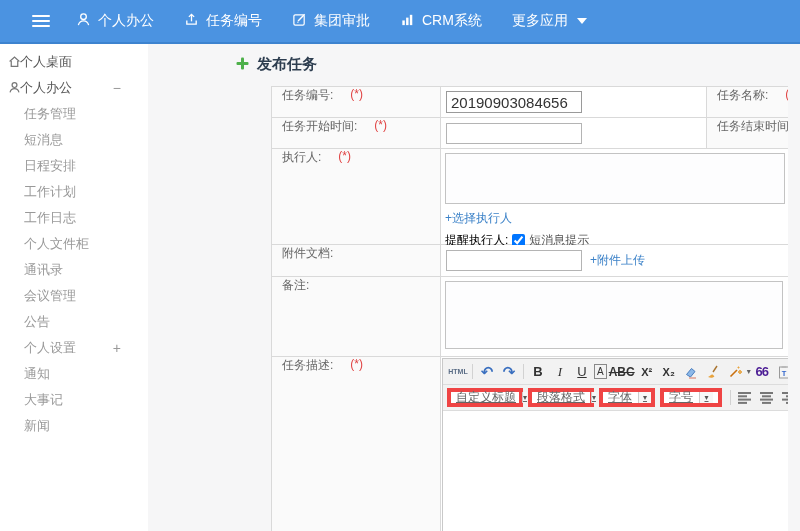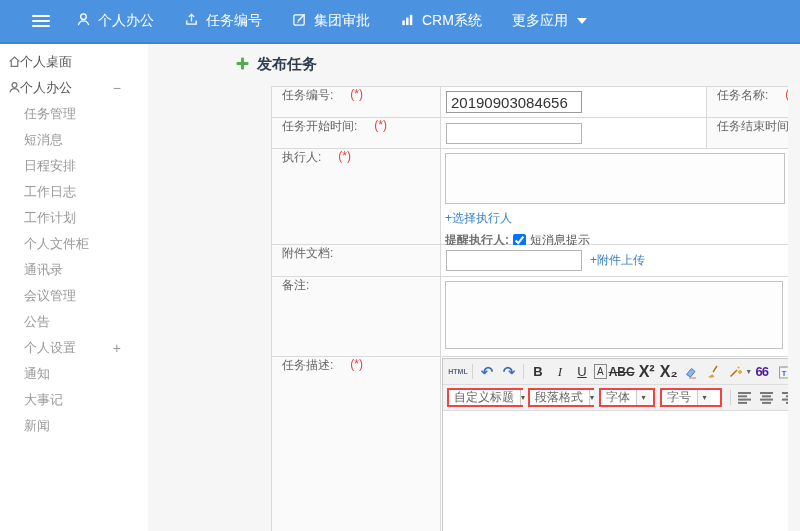--- a/index.html
+++ b/index.html
@@ -54,46 +54,46 @@
     font-family:"Liberation Sans","DejaVu Sans",sans-serif; }
   input.inp.light { border-color:#b4b4b4; font-size:13px; height:21px; }
   textarea.ta { border:1px solid #c3c3c3; background:#fdfdfe; resize:none;
     font-family:"Liberation Sans","DejaVu Sans",sans-serif; }
   .ta-corner { background:
     repeating-linear-gradient(135deg,#fdfdfe 0 2px,#aaa 2px 3px); }
   .exec-cell { display:block; padding:4px 0 0 4px; }
   .link { color:#3c82c8; font-size:12px; text-decoration:none; cursor:pointer;
     white-space:nowrap; }
   .remind-line { display:flex; align-items:center; gap:4px; margin-top:5px; }
-  .remind-lbl { font-size:12px; font-weight:bold; color:#737373; }
+  .remind-lbl { font-size:12px; font-weight:normal; color:#000000; }
   .remind-line input { width:13px; height:13px; }
   .remind-opt { font-size:12px; color:#555; }
 
   
   .editor { margin:1px; border:1px solid #c9c9c9; height:296px; display:flex;
     flex-direction:column; }
   .ed-row { display:flex; align-items:center; background:#f2f2f2;
     border-bottom:1px solid #dcdcdc; padding:0 4px; flex:0 0 26px; }
   .ebtn { min-width:20px; height:20px; display:flex; align-items:center;
     justify-content:center; font-size:12px; color:#333; cursor:pointer; margin:0 1px; }
   .esep { width:1px; height:15px; background:#d2d2d2; margin:0 3px; }
   .b-html { font-size:7px; font-weight:bold; color:#5a6c85; }
   .b-undo,.b-redo { color:#3a6fbf; font-size:15px; font-weight:bold; }
   .b-bold { font-weight:bold; font-size:13px; }
   .b-italic { font-style:italic; font-family:"Liberation Serif",serif; font-size:13px; }
   .b-under { text-decoration:underline; font-size:13px; }
   .b-boxa { border:1px solid #888; font-size:10px; line-height:12px; padding:0 2px;
     min-width:0; height:15px; }
   .b-strike { font-size:12px; font-weight:bold; text-decoration:line-through; }
-  .b-supsub { font-size:16px; font-weight:bold;text-align:right; }
+  .b-supsub { font-size:11px; font-weight:bold;text-align:right; }
   .b-quote { color:#4c1d95; font-weight:bold; font-size:13px;
     letter-spacing:-1px; }
   .mini-caret { font-size:8px; color:#666; margin-left:1px; }
-  .esel { height:19px; background:#fff; border:2px solid #ef4444; display:flex;
-    align-items:center; font-size:12px; color:#666; margin-right:5px; cursor:pointer; }
+  .esel { height:19px; background:#fff; border:4px solid #ef4444; display:flex;
+    align-items:center; font-size:12px; color:#666; margin-right:5px; cursor:pointer;text-decoration:underline; }
   .esel .stxt { padding:0 6px 0 5px; white-space:nowrap; }
   .esel .scaret { width:14px; align-self:stretch; border-left:1px solid #ccc;
     display:flex; align-items:center; justify-content:center; font-size:8px; color:#555;
     background:#f7f7f7; }
   .w78 { width:76px; } .w72 { width:66px; } .w64 { width:56px; } .w62 { width:62px; }
   .ed-body { background:#fff; flex:1; }
 </style>
 </head>
 <body>
 
@@ -162,22 +162,22 @@
     <span><svg width="13" height="13" viewBox="0 0 16 16">
           <circle cx="8" cy="5" r="3" fill="none" stroke="#777" stroke-width="1.5"></circle>
           <path d="M2.5 14c.8-3 3-4.5 5.5-4.5s4.7 1.5 5.5 4.5" fill="none" stroke="#777" stroke-width="1.5"></path>
         </svg></span>
     <span>个人办公</span>
     <span class="toggle">−</span>
   </div>
   <div class="side-item"><span>任务管理</span></div>
   <div class="side-item"><span>短消息</span></div>
   <div class="side-item"><span>日程安排</span></div>
+  <div class="side-item"><span>工作计划</span></div>
   <div class="side-item"><span>工作日志</span></div>
-  <div class="side-item"><span>工作计划</span></div>
   <div class="side-item"><span>个人文件柜</span></div>
   <div class="side-item"><span>通讯录</span></div>
   <div class="side-item"><span>会议管理</span></div>
   <div class="side-item"><span>公告</span></div>
   <div class="side-item">
     <span>个人设置</span>
     <span class="toggle">+</span>
   </div>
   <div class="side-item"><span>通知</span></div>
   <div class="side-item"><span>大事记</span></div>

